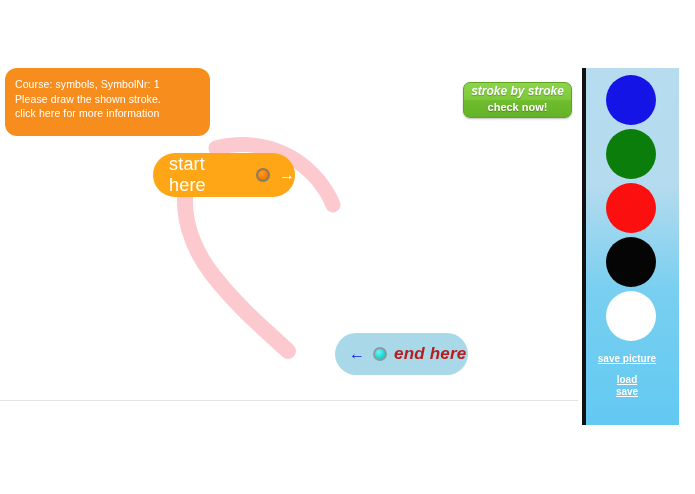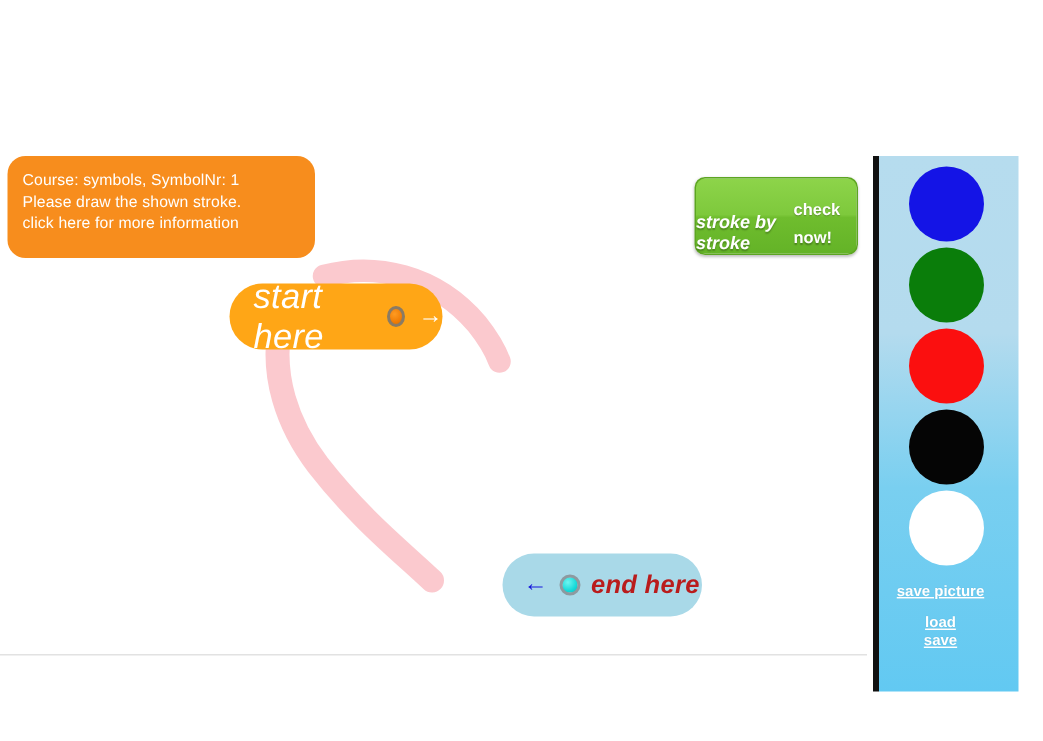--- a/index.html
+++ b/index.html
@@ -4,21 +4,21 @@
 <style>
   html,body{margin:0;padding:0;}
   body{
     width:695px;height:494px;
     background:#ffffff;
     font-family:"Liberation Sans", sans-serif;
     overflow:hidden;
     position:relative;
   }
 
-  #app{position:absolute;inset:0;margin-top:36px;}
+  #app{position:absolute;inset:0;}
 
   
   #canvas-area{
     position:absolute;left:0;top:0;width:613px;height:494px;
     background:#ffffff;
   }
   #stroke-layer{position:absolute;left:0;top:0;width:613px;height:430px;}
 
   
   #info-panel{
@@ -34,27 +34,27 @@
     line-height:14.5px;
     white-space:nowrap;
     letter-spacing:.1px;
   }
   #info-panel .link{
     cursor:pointer;
   }
 
   
   #check-button{
-    position:absolute;left:463px;top:82px;width:109px;height:52px;
+    position:absolute;left:463px;top:82px;width:109px;height:36px;
     border-radius:7px;
     background:linear-gradient(180deg,#8dd44a 0%,#7ec93c 48%,#6fbd2e 52%,#64b327 100%);
     border:1px solid #5da522;
     box-shadow:0 1px 2px rgba(0,0,0,.25);
     box-sizing:border-box;
-    display:flex;flex-direction:row;align-items:flex-end;justify-content:center;
+    display:flex;flex-direction:column;align-items:center;justify-content:center;
     cursor:pointer;
     color:#ffffff;
   }
   #check-button .l1{
     font-size:12px;font-style:italic;font-weight:bold;
     line-height:14px;
     text-shadow:0 1px 1px rgba(0,0,0,.25);
   }
   #check-button .l2{
     font-size:11px;font-weight:bold;
@@ -66,21 +66,21 @@
   #start-pill{
     position:absolute;left:153px;top:153px;width:142px;height:44px;
     background:#ffa616;
     border-radius:22px;
     display:flex;align-items:center;
     padding-left:16px;
     box-sizing:border-box;
     cursor:pointer;
   }
   #start-pill .txt{
-    color:#ffffff;font-style:italic;font-size:23px;letter-spacing:.2px;
+    color:#ffffff;font-size:18px;letter-spacing:.2px;
   }
   #start-pill .dot{
     width:14px;height:14px;border-radius:50%;
     background:radial-gradient(circle at 38% 34%,#ff9b22 0%,#f07d05 62%,#d96f00 100%);
     border:2px solid #8a7b64;
     margin-left:9px;
     box-sizing:border-box;
   }
   #start-pill .arr{
     color:#ffffff;font-size:16px;margin-left:9px;line-height:1;

